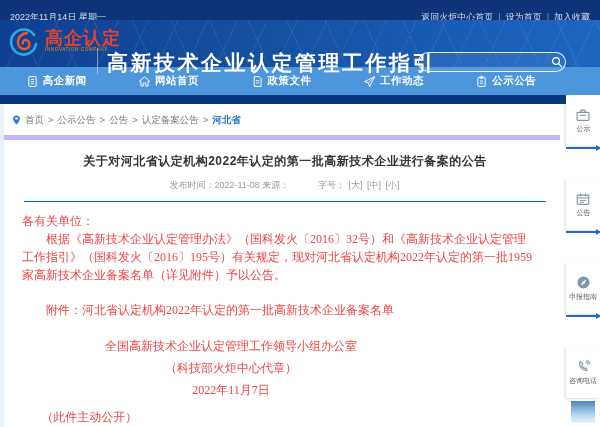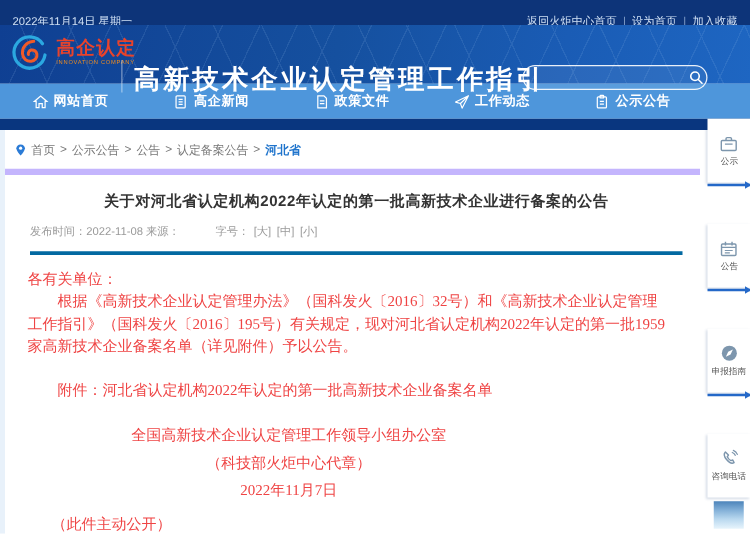--- a/index.html
+++ b/index.html
@@ -13,21 +13,21 @@
   .topbar .tlink{cursor:pointer;}
   .topbar .sep{margin:0 5px;color:#7f9cc9;}
 
   
   .header{position:absolute;left:0;top:20px;width:600px;height:47px;
     background:linear-gradient(100deg,#0f3f92 0%,#15509f 45%,#1a5cb5 75%,#1e66c2 100%);}
   .header::before{content:"";position:absolute;inset:0;opacity:.12;
     background:repeating-linear-gradient(115deg,transparent 0 26px,#9fc6ef 26px 27px),
                repeating-linear-gradient(65deg,transparent 0 34px,#9fc6ef 34px 35px);}
   .logo{position:absolute;left:8px;top:6px;display:flex;align-items:center;gap:5px;cursor:pointer;z-index:2;}
-  .logo-txt-cn{font-size:15px;font-weight:700;color:#e8432b;letter-spacing:1px;line-height:15px;}
+  .logo-txt-cn{font-size:18px;font-weight:700;color:#e8432b;letter-spacing:1px;line-height:15px;}
   .logo-txt-en{font-size:4.6px;color:#ef8c1f;letter-spacing:.6px;line-height:7px;}
   .hdr-divider{position:absolute;left:97px;top:28px;width:1px;height:26px;background:rgba(255,255,255,.45);z-index:2;}
   .site-title{position:absolute;left:107px;top:29px;margin:0;font-size:21px;font-weight:700;color:#fff;
     letter-spacing:2.5px;z-index:2;white-space:nowrap;}
   .search{position:absolute;right:34px;top:32px;width:146px;height:18px;border:1px solid rgba(255,255,255,.9);
     border-radius:10px;background:rgba(255,255,255,.07);display:flex;align-items:center;z-index:2;}
   .search input{flex:1;border:none;background:transparent;outline:none;height:14px;margin-left:8px;
     font-size:9px;color:#fff;}
   .search .mag{width:18px;height:18px;display:flex;align-items:center;justify-content:center;cursor:pointer;}
 
@@ -40,22 +40,22 @@
 
   
   .content{position:absolute;left:0;top:104px;width:566px;bottom:0;background:#fff;
     border-left:4px solid #e8f1fa;box-sizing:border-box;}
   .crumbs{display:flex;align-items:flex-start;gap:4px;padding:10px 0 8px 8px;border-bottom:5px solid #c4b5fd;
     margin-right:6px;}
   .crumbs span{font-size:9.5px;color:#777;}
   .crumbs .clink{cursor:pointer;}
   .crumbs .cur{color:#1f74cc;font-weight:700;}
   .art-title{margin:13px 24px 0;text-align:center;font-size:12px;font-weight:700;color:#333;letter-spacing:.5px;}
-  .art-meta{margin:9px 20px 0;text-align:left;font-size:9px;color:#9a9a9a;padding-bottom:9px;
-    border-bottom:3px solid #0369a1;}
+  .art-meta{margin:9px 20px 0;text-align:center;font-size:9px;color:#9a9a9a;padding-bottom:9px;
+    border-bottom:1px solid #0369a1;}
   .art-meta b{font-weight:400;margin-left:26px;}
   .art-meta .sz{cursor:pointer;margin:0 1px;color:#9a9a9a;}
   .art-body{font-family:Liberation Serif, serif;font-size:12px;color:#ef4444;
     padding:10px 34px 0 18px;line-height:18px;}
   .p-indent{text-indent:2em;margin:0;}
   .p-plain{margin:0;}
   .attach-line{text-indent:2em;margin:17px 0 0;}
   .sig-block{text-align:center;margin-top:16px;padding-right:92px;line-height:22px;}
   .disclose{text-indent:1.6em;margin:7px 0 0;}
 
@@ -105,32 +105,32 @@
           <circle cx="5" cy="5" r="3.4" fill="none" stroke="#fff" stroke-width="1.3"></circle>
           <line x1="7.6" y1="7.6" x2="10.6" y2="10.6" stroke="#fff" stroke-width="1.3" stroke-linecap="round"></line>
         </svg>
       </span>
     </div>
   </div>
 
   <div class="nav">
     <div class="nav-item">
       <svg width="13" height="13" viewBox="0 0 16 16">
-          <path d="M8 2.2 L14.2 7.6 H12.4 V13.6 H9.6 V9.8 H6.4 V13.6 H3.6 V7.6 H1.8 Z" fill="none" stroke="#fff" stroke-width="1.2"></path>
-        </svg>
-      <span>网站首页</span>
-    </div>
-    <div class="nav-item">
-      <svg width="13" height="13" viewBox="0 0 16 16">
           <rect x="3.5" y="2" width="9" height="12" rx="1" fill="none" stroke="#fff" stroke-width="1.2"></rect>
           <line x1="6" y1="5.5" x2="10" y2="5.5" stroke="#fff" stroke-width="1.1"></line>
           <line x1="6" y1="8" x2="10" y2="8" stroke="#fff" stroke-width="1.1"></line>
           <line x1="6" y1="10.5" x2="10" y2="10.5" stroke="#fff" stroke-width="1.1"></line>
         </svg>
       <span>高企新闻</span>
+    </div>
+    <div class="nav-item">
+      <svg width="13" height="13" viewBox="0 0 16 16">
+          <path d="M8 2.2 L14.2 7.6 H12.4 V13.6 H9.6 V9.8 H6.4 V13.6 H3.6 V7.6 H1.8 Z" fill="none" stroke="#fff" stroke-width="1.2"></path>
+        </svg>
+      <span>网站首页</span>
     </div>
     <div class="nav-item">
       <svg width="13" height="13" viewBox="0 0 16 16">
           <path d="M4 2 H10 L12.5 4.5 V14 H4 Z" fill="none" stroke="#fff" stroke-width="1.2"></path>
           <line x1="6" y1="7" x2="10.5" y2="7" stroke="#fff" stroke-width="1.1"></line>
           <line x1="6" y1="9.7" x2="10.5" y2="9.7" stroke="#fff" stroke-width="1.1"></line>
         </svg>
       <span>政策文件</span>
     </div>
     <div class="nav-item">

